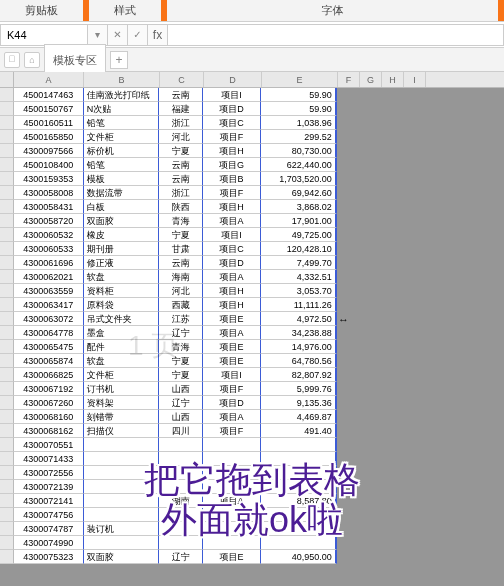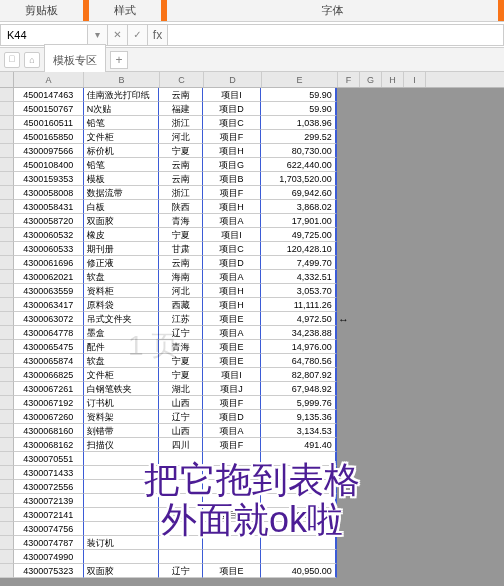--- a/index.html
+++ b/index.html
@@ -262,29 +262,20 @@
         <div class="rh"></div>
         <div class="cell a">4300066825</div>
         <div class="cell b">文件柜</div>
         <div class="cell c">宁夏</div>
         <div class="cell d">项目I</div>
         <div class="cell e">82,807.92</div>
         <div class="grey"></div>
       </div>
       <div class="row">
         <div class="rh"></div>
-        <div class="cell a">4300067261</div>
-        <div class="cell b">白钢笔铁夹</div>
-        <div class="cell c">湖北</div>
-        <div class="cell d">项目J</div>
-        <div class="cell e">67,948.92</div>
-        <div class="grey"></div>
-      </div>
-      <div class="row">
-        <div class="rh"></div>
         <div class="cell a">4300067192</div>
         <div class="cell b">订书机</div>
         <div class="cell c">山西</div>
         <div class="cell d">项目F</div>
         <div class="cell e">5,999.76</div>
         <div class="grey"></div>
       </div>
       <div class="row">
         <div class="rh"></div>
         <div class="cell a">4300067260</div>
@@ -293,21 +284,21 @@
         <div class="cell d">项目D</div>
         <div class="cell e">9,135.36</div>
         <div class="grey"></div>
       </div>
       <div class="row">
         <div class="rh"></div>
         <div class="cell a">4300068160</div>
         <div class="cell b">刻错带</div>
         <div class="cell c">山西</div>
         <div class="cell d">项目A</div>
-        <div class="cell e">3,134.53</div>
+        <div class="cell e">4,469.87</div>
         <div class="grey"></div>
       </div>
       <div class="row">
         <div class="rh"></div>
         <div class="cell a">4300068162</div>
         <div class="cell b">扫描仪</div>
         <div class="cell c">四川</div>
         <div class="cell d">项目F</div>
         <div class="cell e">491.40</div>
         <div class="grey"></div>

